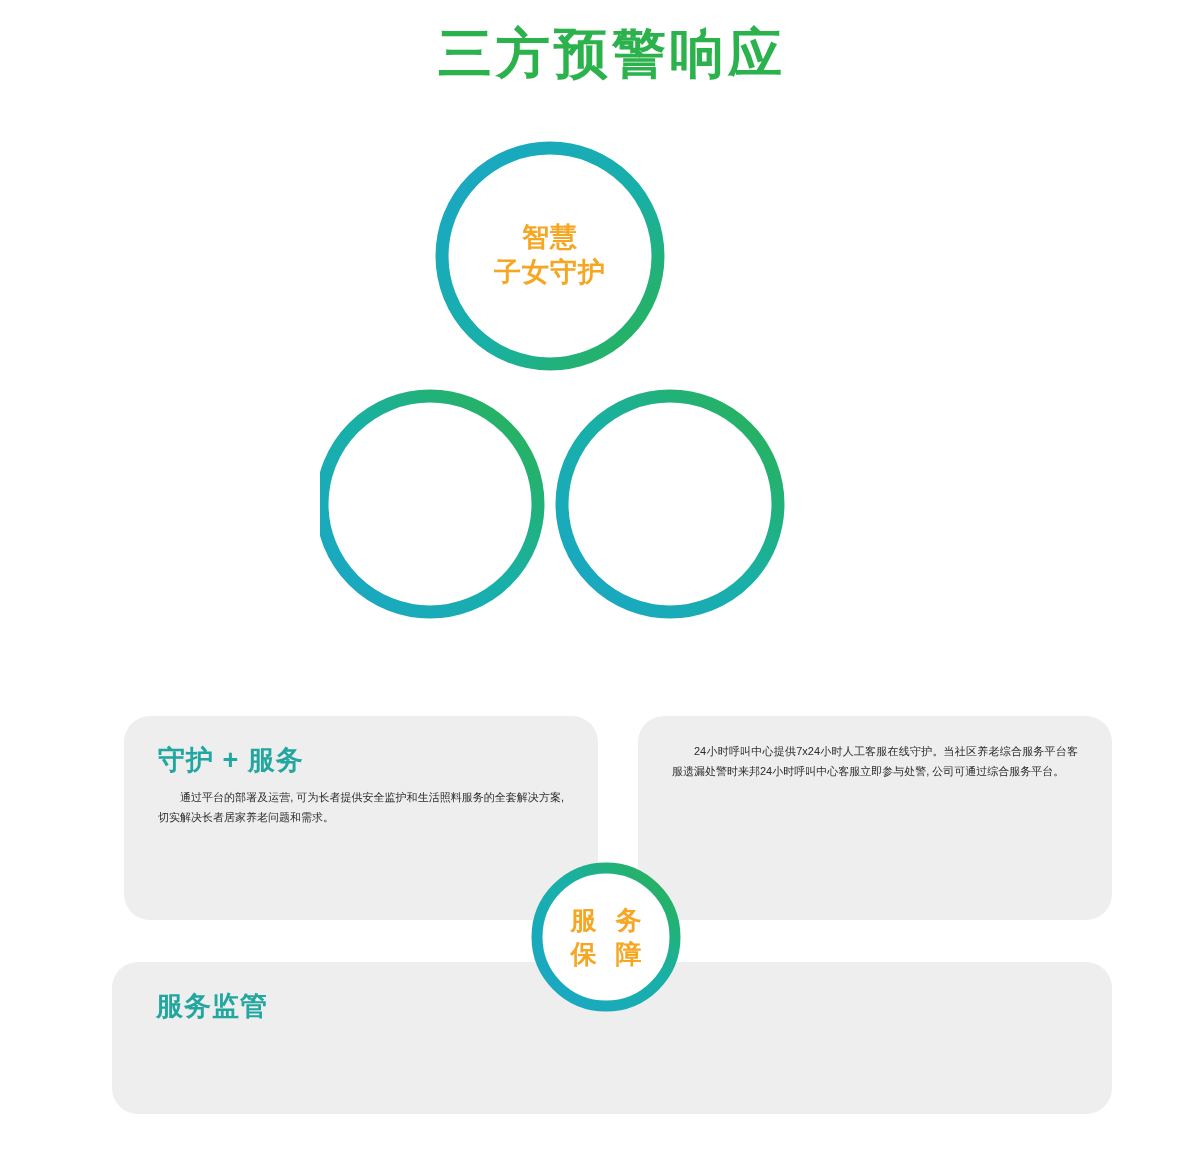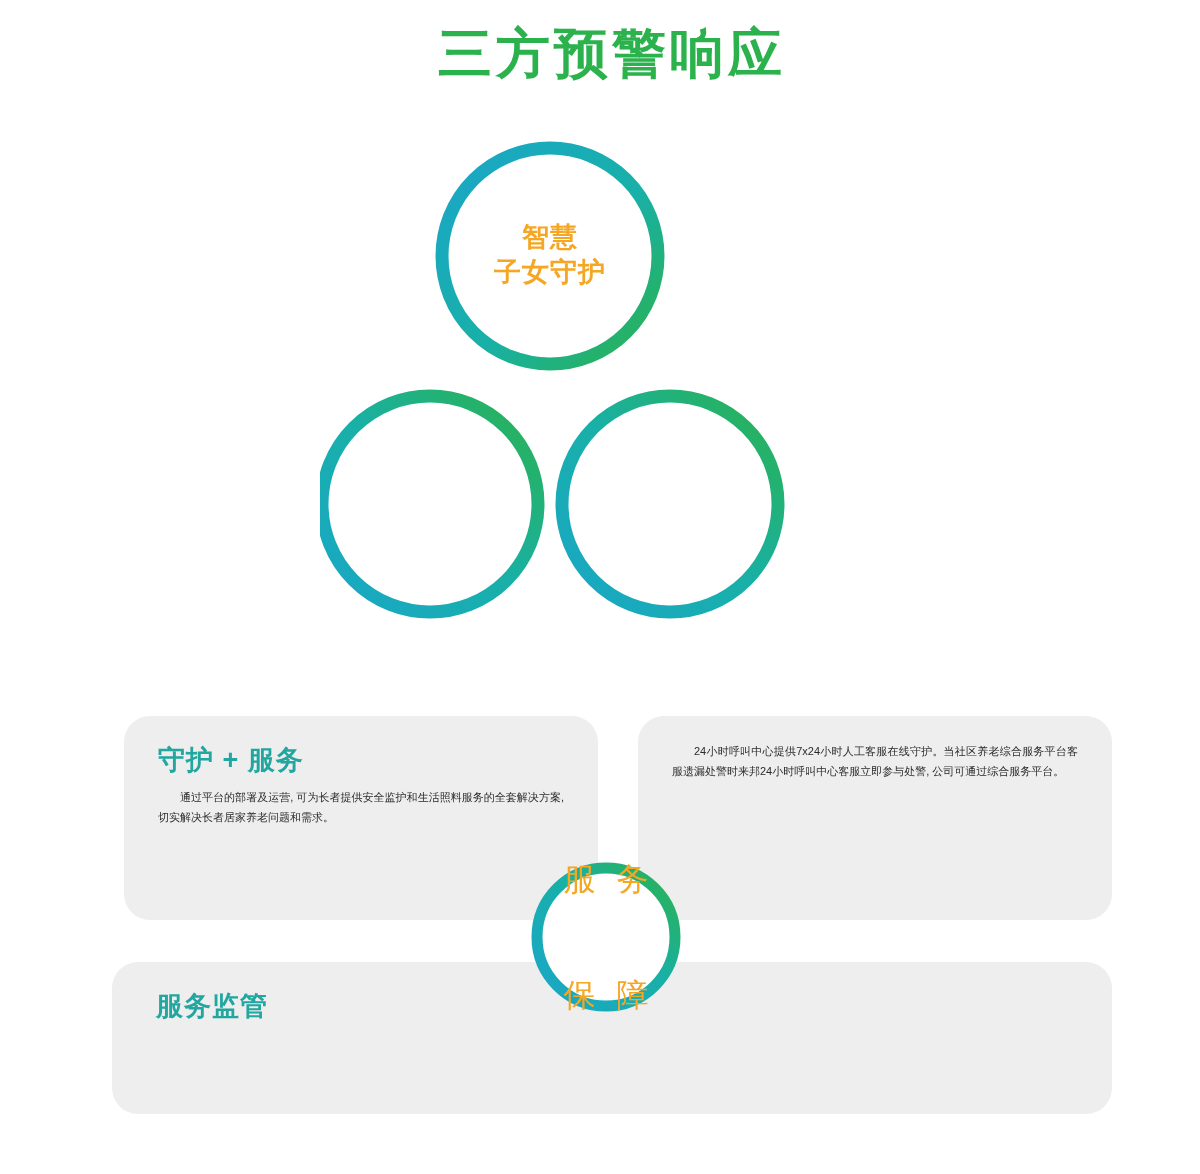--- a/index.html
+++ b/index.html
@@ -129,23 +129,23 @@
   }
   .badge-inner {
     position: absolute;
     left: 0;
     top: 0;
     width: 158px;
     height: 158px;
     display: flex;
     flex-direction: column;
     align-items: center;
-    justify-content: space-between;
-    font-size: 32px;
-    font-weight: normal;
+    justify-content: center;
+    font-size: 26px;
+    font-weight: bold;
     color: #f5a623;
     letter-spacing: 6px;
     line-height: 1.32;
     text-indent: 6px;
   }
 </style>
 </head>
 <body>
 
 <div class="page-title">三方预警响应</div>

